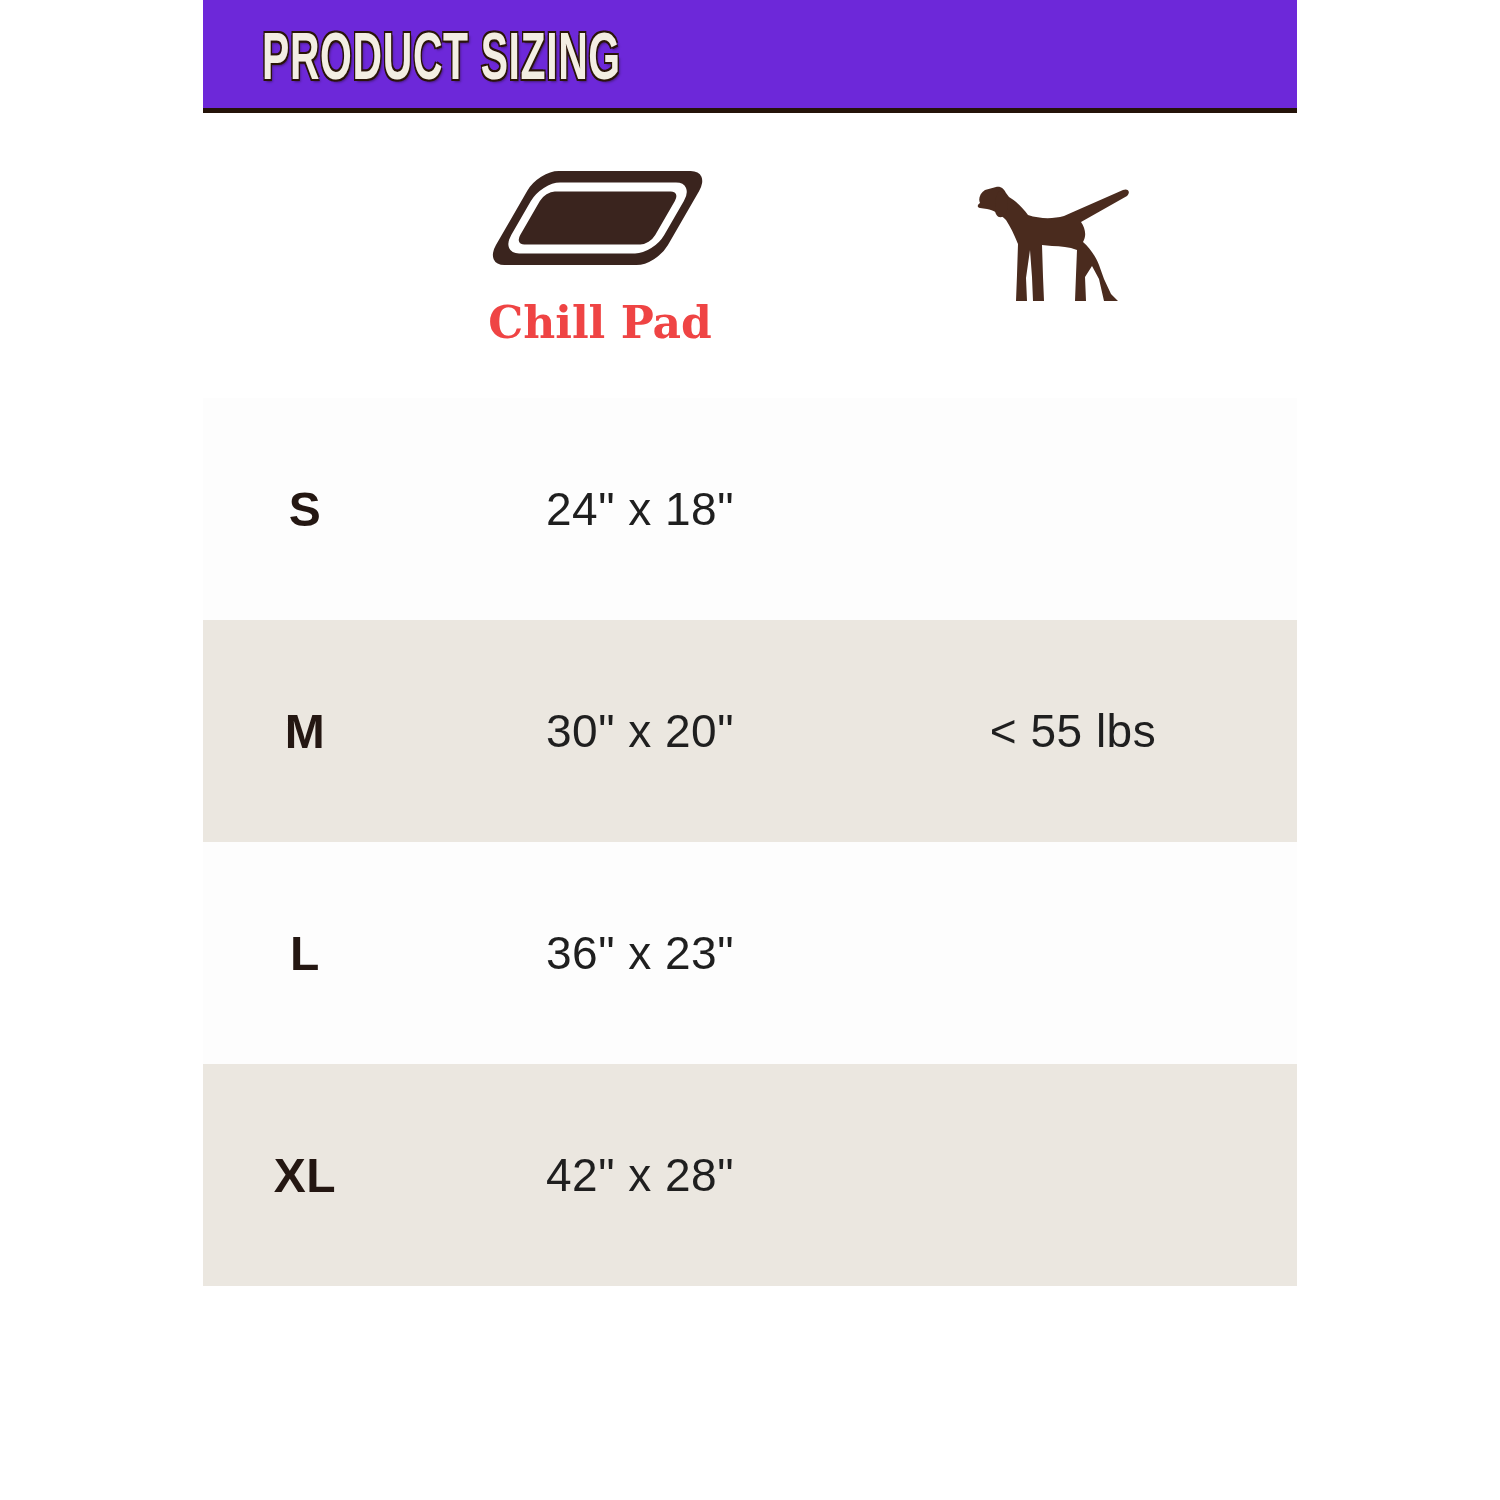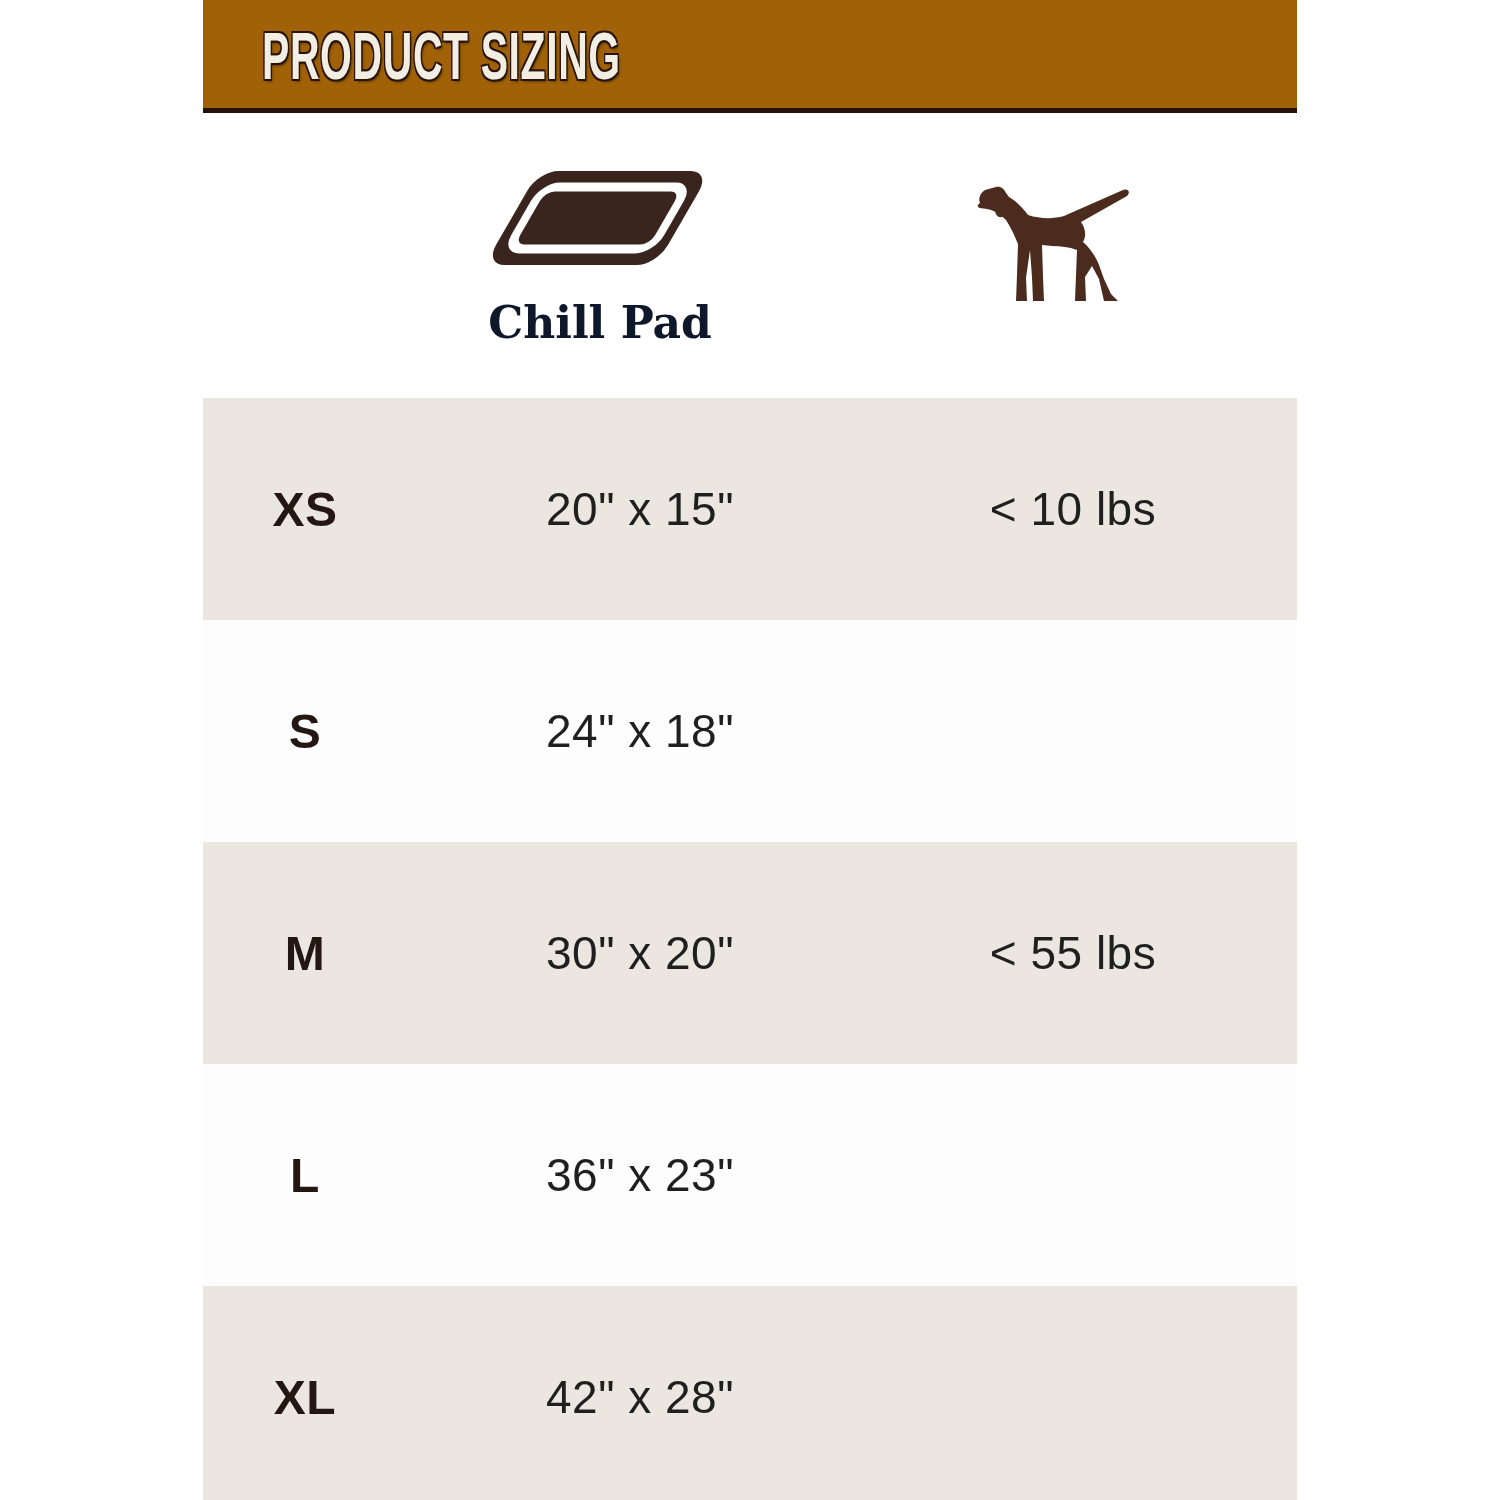--- a/index.html
+++ b/index.html
@@ -12,21 +12,21 @@
     font-family: "Liberation Sans", sans-serif;
   }
   .content {
     margin-left: 203px;
     width: 1094px;
     height: 1500px;
   }
   
   .header-bar {
     height: 113px;
-    background: #a16207;
+    background: #6d28d9;
     border-bottom: 5px solid #241309;
     display: flex;
     align-items: center;
   }
   .header-title {
     margin-left: 59px;
     margin-top: 4px;
     font-size: 66px;
     font-weight: bold;
     letter-spacing: 1px;
@@ -54,21 +54,21 @@
     flex-direction: column;
     align-items: center;
     transform: translateX(-40px);
   }
   .pad-icon-wrap { margin-top: 54px; line-height: 0; }
   .legend-label {
     margin-top: 28px;
     font-family: "DejaVu Serif", serif;
     font-weight: bold;
     font-size: 44px;
-    color: #0f172a;
+    color: #ef4444;
   }
   .legend-pet {
     grid-column: 3;
     display: flex;
     justify-content: center;
     transform: translateX(-30px);
   }
   .dog-icon-wrap { margin-top: 69px; line-height: 0; }
   
   .size-table .t-row {
@@ -159,25 +159,20 @@
             C 4,25 4,23 7,21
             Z"></path>
           <path fill="#4a2b1e" d="M 27,9 C 35,11 37,21 33,31 C 29,38 22,36 22,27 C 22,18 23,12 27,9 Z"></path>
         </svg>
       </span>
     </div>
   </div>
 
   <div class="size-table">
 
-    <div class="t-row stripe">
-      <div class="cell size">XS</div>
-      <div class="cell dims">20" x 15"</div>
-      <div class="cell weight">&lt; 10 lbs</div>
-    </div>
 
     <div class="t-row">
       <div class="cell size">S</div>
       <div class="cell dims">24" x 18"</div>
     </div>
 
     <div class="t-row stripe">
       <div class="cell size">M</div>
       <div class="cell dims">30" x 20"</div>
       <div class="cell weight">&lt; 55 lbs</div>

